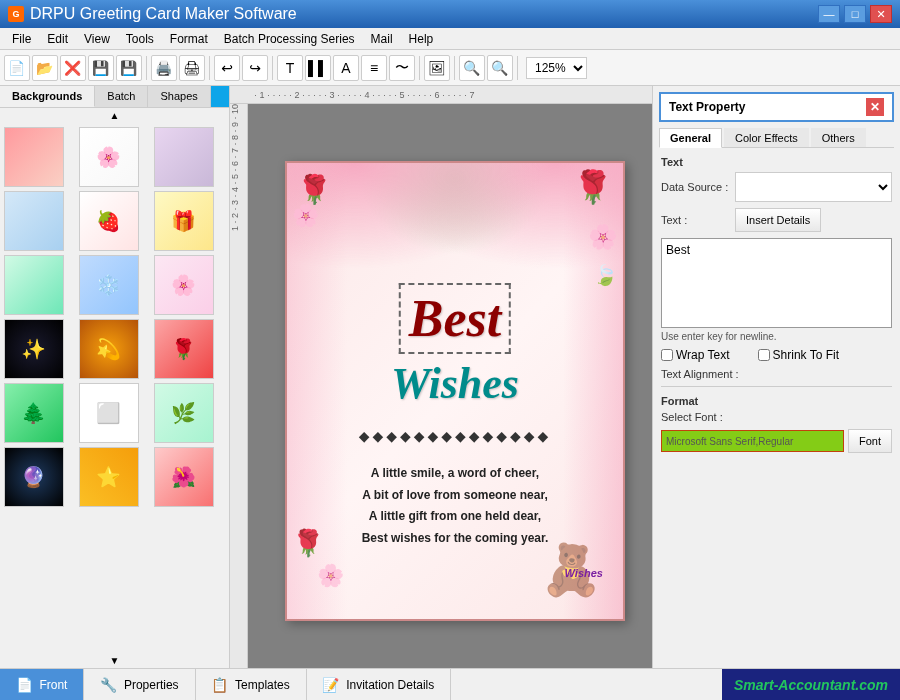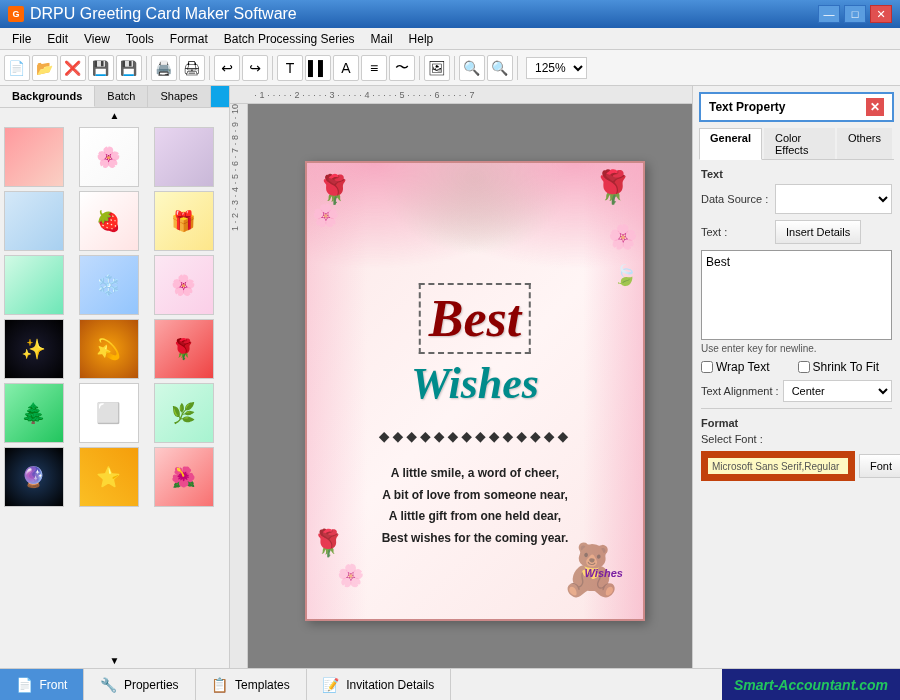--- a/index.html
+++ b/index.html
@@ -199,21 +199,21 @@
       position: absolute; top: 0; right: 0; width: 60px; bottom: 0;
       background: linear-gradient(to left, rgba(244,143,177,0.4), transparent);
     }
     .card-flowers-left {
       position: absolute; top: 0; left: 0; width: 60px; bottom: 0;
       background: linear-gradient(to right, rgba(244,143,177,0.3), transparent);
     }
 
     
     .right-panel {
-      width: 208px;
+      width: 248px;
       background: #f0f0f0;
       border-left: 1px solid #ccc;
       display: flex;
       flex-direction: column;
     }
     .property-header {
       background: #fff;
       border: 2px solid #4a90d9;
       margin: 6px;
       padding: 4px 8px;
@@ -292,23 +292,23 @@
       border: 1px solid #ccc;
       background: white;
       padding: 0 4px;
       font-size: 11px;
     }
     .format-section { border-top: 1px solid #ccc; padding-top: 8px; margin-top: 4px; }
     .font-row { display: flex; align-items: center; gap: 4px; }
     .font-input {
       flex: 1;
       height: 22px;
-      border: 7px solid #c2410c;
-      background: #fef9c3;
-      padding: 8px 4px;
+      border: 1px solid #c2410c;
+      background: #84cc16;
+      padding: 0 4px;
       font-size: 10px;
       color: #555;
     }
 
     
     .bottom-bar {
       height: 32px;
       background: #f0f0f0;
       border-top: 1px solid #ccc;
       display: flex;
@@ -519,26 +519,20 @@
           <input type="checkbox" class="prop-checkbox" style="">
           <span>Wrap Text</span>
         </div>
         <div class="checkbox-item" style="margin-left:6px;">
           <input type="checkbox" class="prop-checkbox" style="">
           <span>Shrink To Fit</span>
         </div>
       </div>
       <div class="prop-row">
         <span class="prop-label">Text Alignment :</span>
-        <select class="align-select">
-          <option>Left</option>
-          <option selected="">Center</option>
-          <option>Right</option>
-          <option>Justify</option>
-        </select>
       </div>
       <div class="format-section">
         <div class="prop-section-title">Format</div>
         <div class="prop-row">
           <span class="prop-label">Select Font :</span>
         </div>
         <div class="font-row">
           <input type="text" class="font-input" value="Microsoft Sans Serif,Regular" readonly="" style="">
           <button class="prop-btn">Font</button>
         </div>

